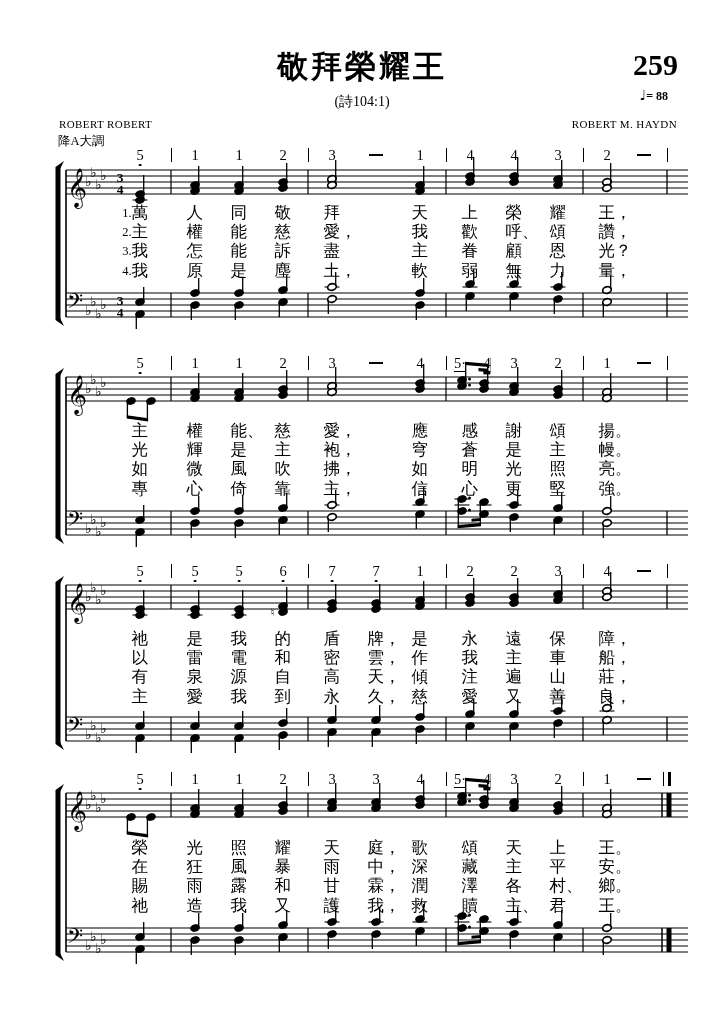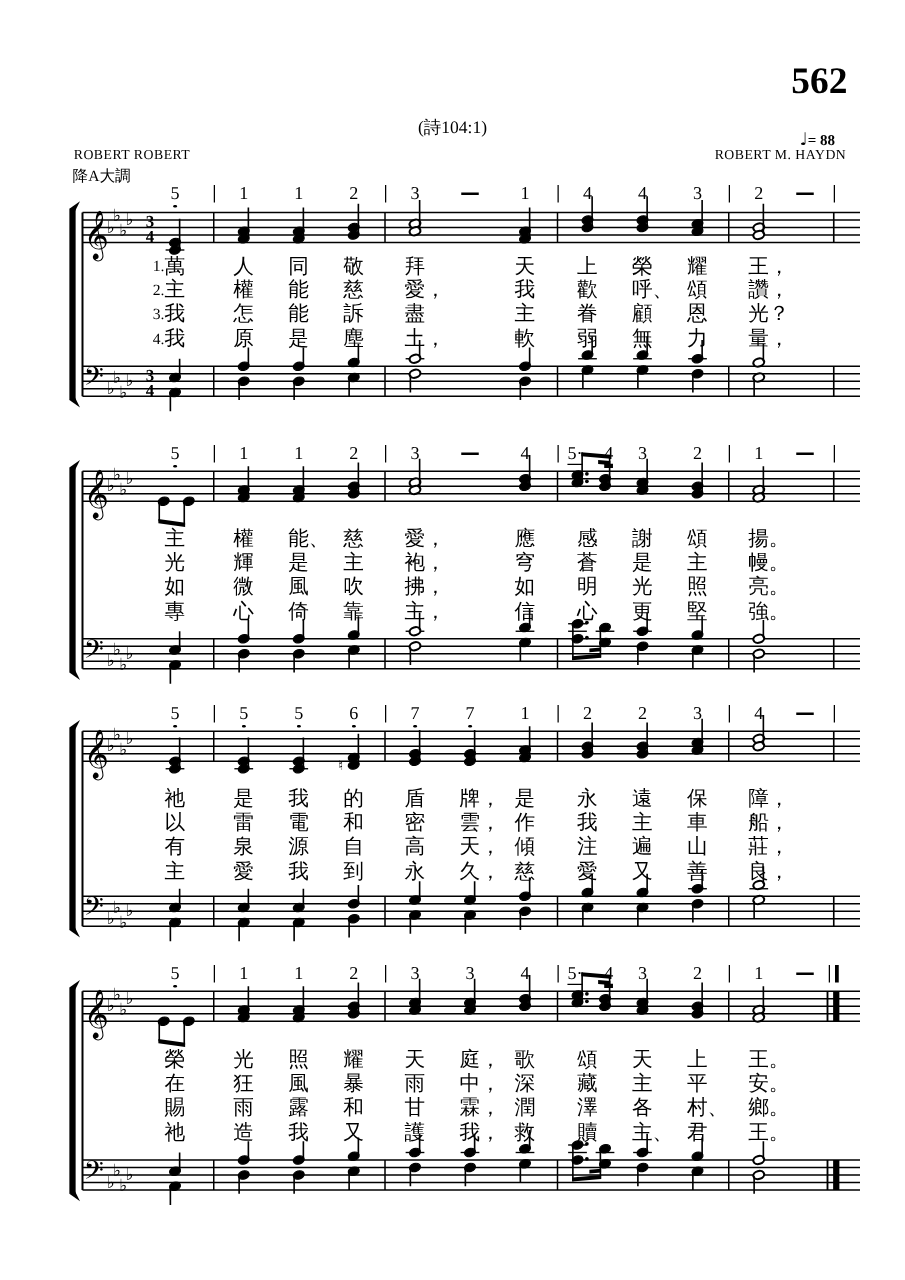--- a/index.html
+++ b/index.html
@@ -2,42 +2,43 @@
 <html><head>
 <meta charset="utf-8">
 <style>
   html,body{margin:0;padding:0;background:#e8e8e8;}
   .page{position:relative;width:724px;height:1024px;background:#ffffff;overflow:hidden;
         font-family:"Liberation Serif","DejaVu Serif",serif;color:#000;}
   .title{position:absolute;top:46px;left:0;right:0;text-align:center;
          font-size:31px;font-weight:bold;letter-spacing:3px;}
   .number{position:absolute;top:48px;right:46px;font-size:30px;font-weight:bold;}
   .scripture{position:absolute;top:93px;left:0;right:0;text-align:center;font-size:14px;}
-  .tempo{position:absolute;top:104px;right:56px;font-size:12px;font-weight:bold;}
+  .tempo{position:absolute;top:87px;right:56px;font-size:12px;font-weight:bold;}
   .tempo .note-glyph{font-family:"DejaVu Sans",sans-serif;font-size:14px;font-weight:normal;}
   .author{position:absolute;top:118px;left:59px;font-size:11px;letter-spacing:.4px;}
   .composer{position:absolute;top:118px;right:47px;font-size:11px;letter-spacing:.4px;}
   .key{position:absolute;top:133px;left:58px;font-size:12.5px;}
   #score-svg{position:absolute;left:0;top:0;}
   #score-text{position:absolute;left:0;top:0;width:724px;height:1024px;}
   .jp-num{position:absolute;transform:translateX(-50%);font-size:14.5px;line-height:16px;}
   .jp-u1{border-bottom:1.3px solid #000;}
   .jp-u2{border-bottom:1.3px solid #000;box-shadow:0 2.4px 0 #000;}
   .jp-dot{position:absolute;width:2.8px;height:2.8px;border-radius:50%;background:#000;transform:translateX(-50%);}
   .jp-dash{position:absolute;width:14px;height:2.3px;background:#000;}
   .jp-bar{position:absolute;width:1.4px;height:14px;background:#000;}
   .jp-bar.thick{width:3px;}
   .lyr{position:absolute;font-size:16.5px;line-height:1.1;white-space:nowrap;}
   .lyr-pre{position:absolute;right:100%;top:3px;font-size:12.5px;}
 </style>
 </head>
 <body>
 
 <div class="page">
-  <div class="number">562</div>
+  <div class="title">敬拜榮耀王</div>
+  <div class="number">259</div>
   <div class="scripture">(詩104:1)</div>
   <div class="tempo"><span class="note-glyph">♩</span><span>= 88</span></div>
   <div class="author">ROBERT ROBERT</div>
   <div class="composer">ROBERT M. HAYDN</div>
   <div class="key">降A大調</div>
 
   <svg id="score-svg" width="724" height="1024" viewBox="0 0 724 1024">
       <line x1="66" y1="170" x2="688" y2="170" stroke="#000" stroke-width="1.1"></line>
       <line x1="66" y1="293" x2="688" y2="293" stroke="#000" stroke-width="1.1"></line>
       <line x1="66" y1="176" x2="688" y2="176" stroke="#000" stroke-width="1.1"></line>

